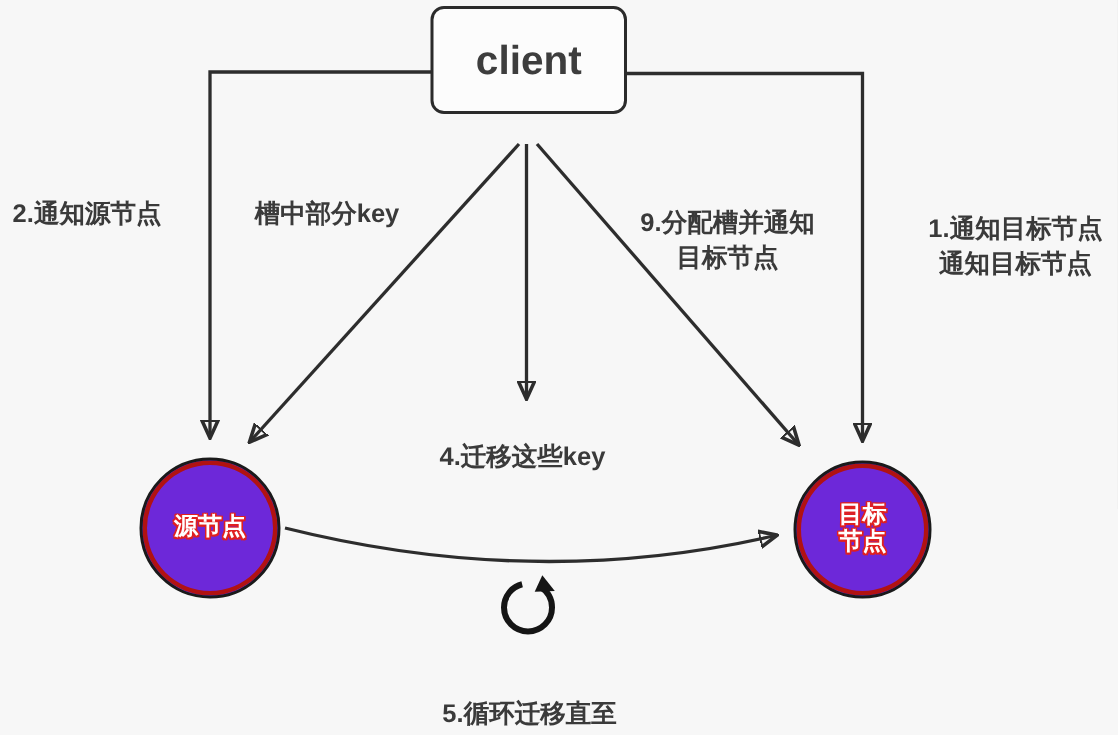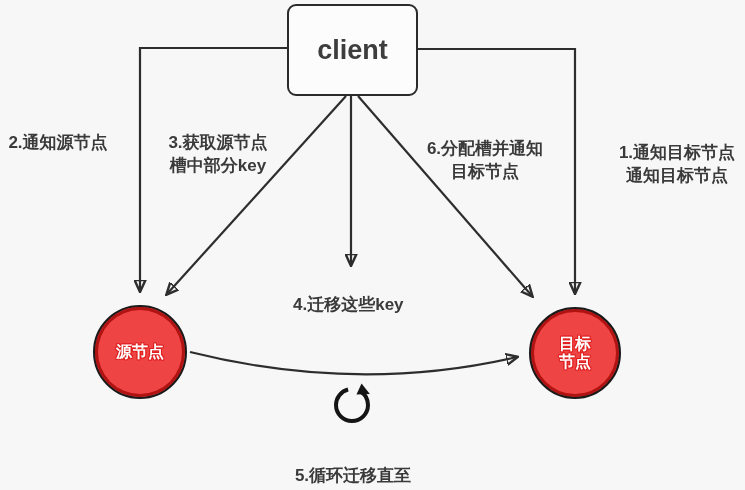--- a/index.html
+++ b/index.html
@@ -23,38 +23,38 @@
     stroke-width: 2.2;
   }
   .arrow-layer circle.loop {
     fill: none;
     stroke: #151515;
     stroke-width: 4;
   }
   .client-box {
     position: absolute;
     left: 287px; top: 4px;
-    width: 131px; height: 92px;
+    width: 131px; height: 72px;
     background: #fcfcfc;
     border: 2.5px solid #2b2b2b;
     border-radius: 9px;
     display: flex;
     align-items: center;
     justify-content: center;
   }
   .client-box .client-text {
     font-size: 27px;
     font-weight: bold;
     color: #3d3d3d;
   }
   .node {
     position: absolute;
     width: 94px; height: 94px;
     border-radius: 50%;
-    background: #ef4444;
+    background: #6d28d9;
     border: 2px solid #1a1a1a;
     box-shadow: inset 0 0 0 3px #b11212;
     display: flex;
     flex-direction: column;
     align-items: center;
     justify-content: center;
     text-align: center;
   }
   .node .node-text {
     font-size: 16px;
@@ -126,26 +126,25 @@
   <div class="node node-target">
     <span class="node-text">目标</span>
     <span class="node-text">节点</span>
   </div>
 
   <div class="step-label step-2">
     <div>2.通知源节点</div>
   </div>
 
   <div class="step-label step-3">
-    <div>3.获取源节点</div>
     <div>槽中部分key</div>
   </div>
 
   <div class="step-label step-6">
-    <div>6.分配槽并通知</div>
+    <div>9.分配槽并通知</div>
     <div>目标节点</div>
   </div>
 
   <div class="step-label step-1">
     <div>1.通知目标节点</div>
     <div>通知目标节点</div>
   </div>
 
   <div class="step-label step-4">4.迁移这些key</div>
 

